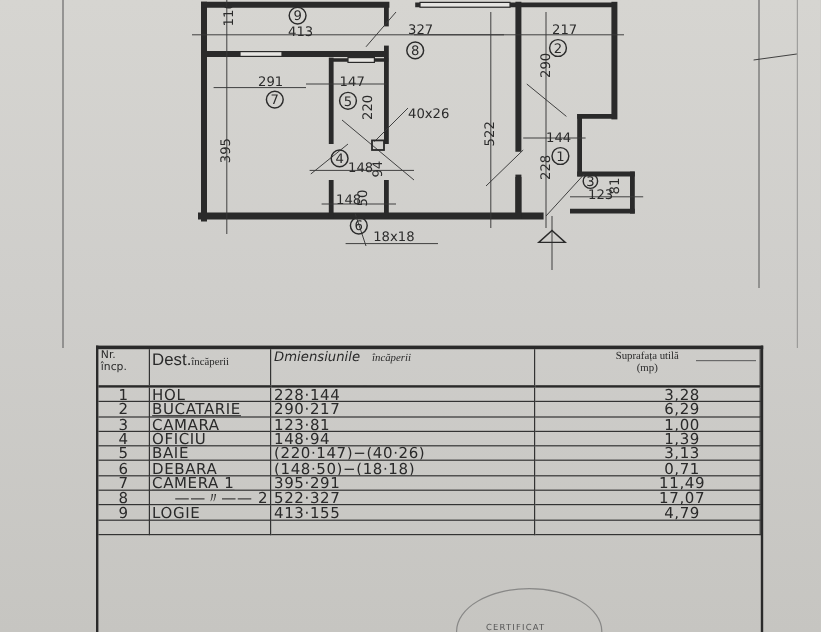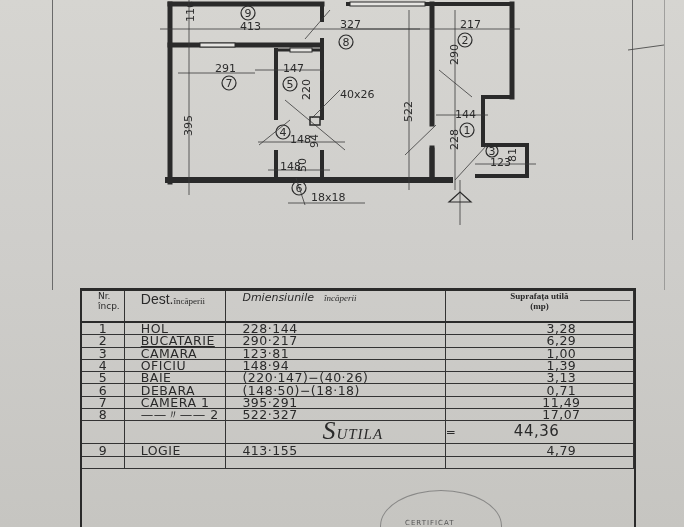--- a/index.html
+++ b/index.html
@@ -5,27 +5,27 @@
   html,body{margin:0;padding:0;}
   body{width:684px;height:527px;overflow:hidden;background:#c9c8c4;position:relative;font-family:"DejaVu Sans Mono",monospace;color:#2a2a2a;}
   .paper{position:absolute;left:0;top:0;width:684px;height:527px;background:linear-gradient(180deg,#d6d5d1 0%,#cfcecb 45%,#c6c5c1 100%);}
   .margin-line{position:absolute;background:#6a6a6a;}
   svg.plan{position:absolute;left:0;top:0;}
   .dim{font-family:"DejaVu Sans",sans-serif;font-size:11px;fill:#2b2b2b;}
   .circ{fill:none;stroke:#2b2b2b;stroke-width:1.2;}
   .cnum{font-family:"DejaVu Sans",sans-serif;font-size:11px;fill:#2b2b2b;text-anchor:middle;}
   .table-wrap{position:absolute;left:80px;top:288px;width:552px;height:239px;border-left:2px solid #2a2a2a;border-right:2px solid #2a2a2a;border-top:3px solid #2a2a2a;}
   table{border-collapse:collapse;width:100%;table-layout:fixed;}
-  td,th{padding:0 16px;border-bottom:1.3px solid #333;border-right:1.3px solid #333;overflow:hidden;white-space:nowrap;}
+  td,th{padding:0 2px;border-bottom:1.3px solid #333;border-right:1.3px solid #333;overflow:hidden;white-space:nowrap;}
   th{font-weight:normal;font-size:9px;font-family:"Liberation Serif",serif;text-align:left;vertical-align:top;height:30px;border-bottom:2.5px solid #2a2a2a;}
   th.h-num{font-family:"DejaVu Sans",sans-serif;font-size:9px;line-height:10px;}
   th.h-dim{font-family:"DejaVu Sans",sans-serif;font-size:11px;position:relative;font-style:italic;}
   th.h-dim .sub{font-family:"Liberation Serif",serif;font-size:9px;margin-left:10px;}
   th.h-dim .cm{position:absolute;left:70px;top:27px;font-size:16px;text-decoration:underline;}
-  th.h-area{text-align:center;font-size:9px;font-weight:bold;}
+  th.h-area{text-align:center;font-size:9px;}
   td{font-family:"DejaVu Sans",sans-serif;font-size:12.5px;height:11.3px;line-height:11px;letter-spacing:0.5px;}
   td.n{text-align:center;}
   td.name{text-decoration:underline;}
   td.area{text-align:center;padding-left:60px;}
   tr.total td{height:22px;}
   .stotal{font-family:"Liberation Serif",serif;font-size:15px;font-style:italic;position:relative;left:80px;letter-spacing:1px;}
   .stotal .big{font-size:26px;}
   .eq{font-size:12px;letter-spacing:-2px;}
   .stamp{position:absolute;left:380px;top:490px;width:120px;height:70px;border:1.3px solid #6e6e6e;border-radius:50%;opacity:.7;}
   .stamp-text{position:absolute;left:405px;top:519px;font-size:7px;color:#555;font-family:"DejaVu Sans",sans-serif;letter-spacing:1px;}
@@ -227,26 +227,20 @@
           <td class="name">CAMERA 1</td>
           <td>395·291</td>
           <td class="area">11,49</td>
         </tr>
       <tr>
           <td class="n">8</td>
           <td class="name" style="text-decoration:none;text-align:right">——〃—— 2</td>
           <td>522·327</td>
           <td class="area">17,07</td>
         </tr>
-      <tr class="total">
-        <td></td>
-          <td></td>
-        <td><span class="stotal"><span class="big">S</span><span>UTILA</span></span></td>
-        <td class="area" style="padding-left:0;text-align:left"><span class="eq" style="margin-right:60px">=</span><span style="font-size:15px">44,36</span></td>
-      </tr>
       <tr>
           <td class="n">9</td>
           <td>LOGIE</td>
           <td>413·155</td>
           <td class="area">4,79</td>
         </tr>
       <tr>
           <td></td>
           <td></td>
           <td></td>

